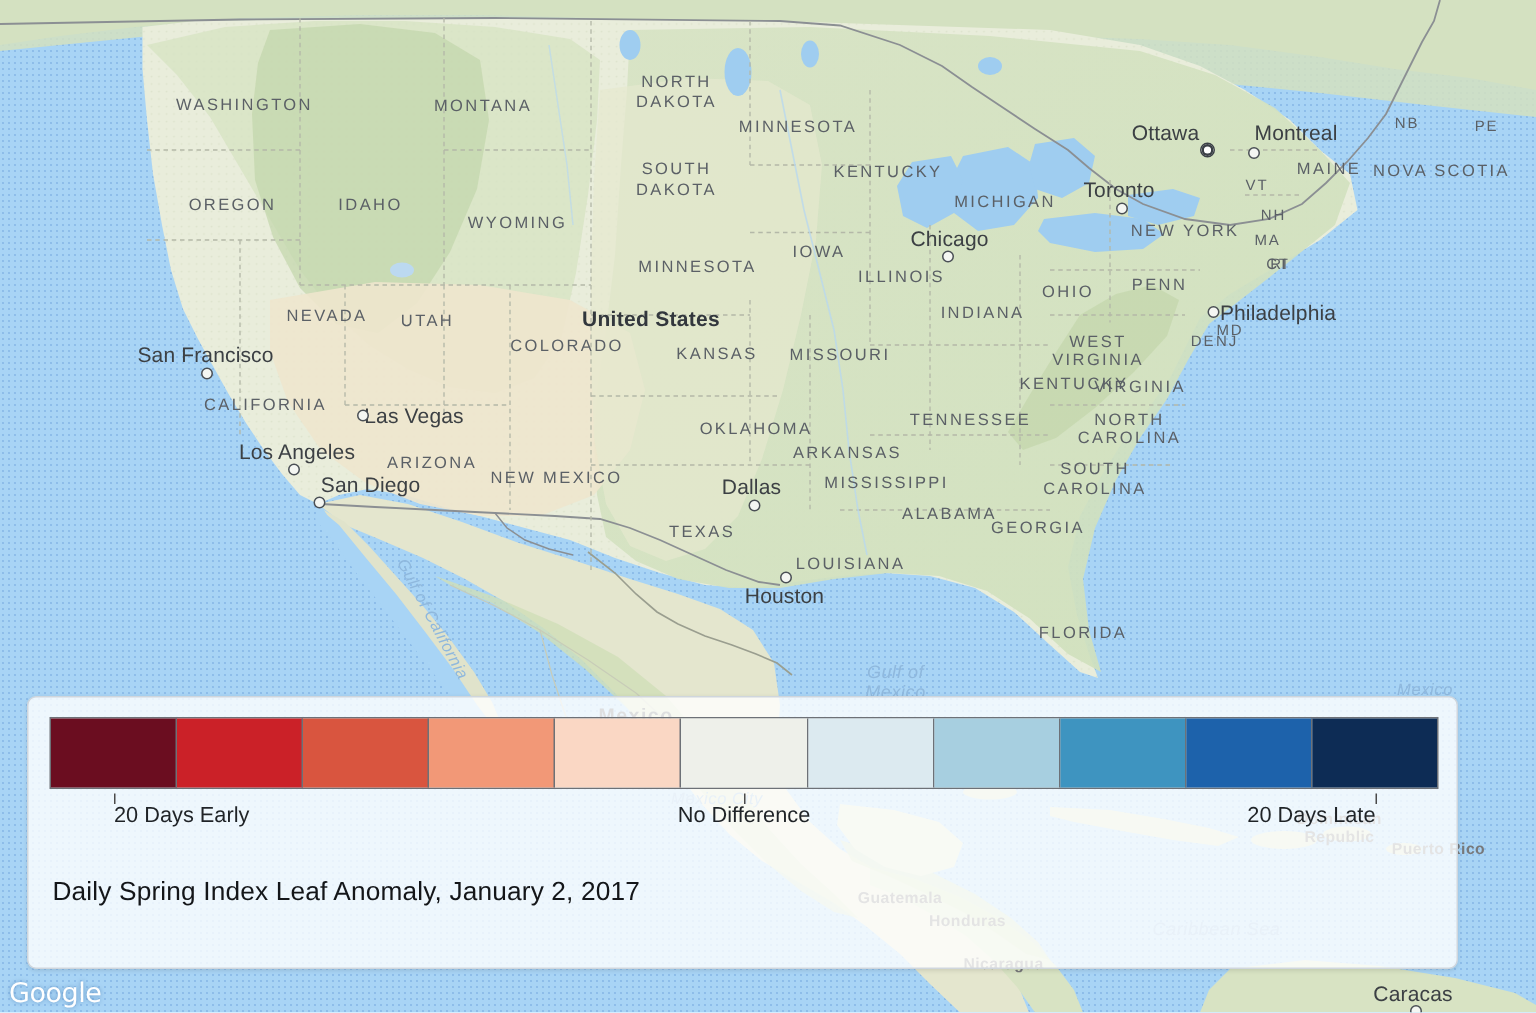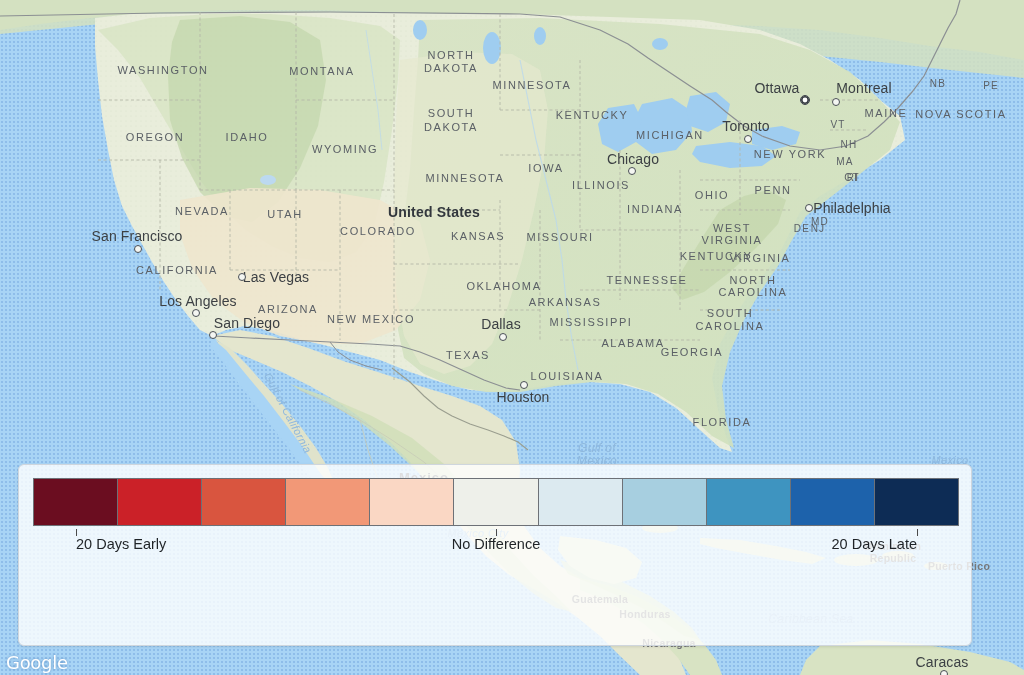--- a/index.html
+++ b/index.html
@@ -344,21 +344,21 @@
       <div class="lbl lbl-state" style="left: 532px; top: 85px;">MINNESOTA</div>
       <div class="lbl lbl-state" style="left: 592px; top: 115px;">KENTUCKY</div>
       <div class="lbl lbl-state" style="left: 670px; top: 135px;">MICHIGAN</div>
       <div class="lbl lbl-state" style="left: 155px; top: 137px;">OREGON</div>
       <div class="lbl lbl-state" style="left: 247px; top: 137px;">IDAHO</div>
       <div class="lbl lbl-state" style="left: 345px; top: 149px;">WYOMING</div>
       <div class="lbl lbl-state" style="left: 465px; top: 178px;">MINNESOTA</div>
       <div class="lbl lbl-state" style="left: 546px; top: 168px;">IOWA</div>
       <div class="lbl lbl-state" style="left: 601px; top: 185px;">ILLINOIS</div>
       <div class="lbl lbl-state" style="left: 655px; top: 209px;">INDIANA</div>
-      <div class="lbl lbl-state" style="left: 202px; top: 211px;">NEVADA</div>
+      <div class="lbl lbl-state" style="left: 218px; top: 211px;">NEVADA</div>
       <div class="lbl lbl-state" style="left: 285px; top: 214px;">UTAH</div>
       <div class="lbl lbl-state" style="left: 378px; top: 231px;">COLORADO</div>
       <div class="lbl lbl-state" style="left: 478px; top: 236px;">KANSAS</div>
       <div class="lbl lbl-state" style="left: 560px; top: 237px;">MISSOURI</div>
       <div class="lbl lbl-state" style="left: 716px; top: 256px;">KENTUCKY</div>
       <div class="lbl lbl-state" style="left: 732px; top: 228px;">WEST</div>
       <div class="lbl lbl-state" style="left: 732px; top: 240px;">VIRGINIA</div>
       <div class="lbl lbl-state" style="left: 760px; top: 258px;">VIRGINIA</div>
       <div class="lbl lbl-state" style="left: 177px; top: 270px;">CALIFORNIA</div>
       <div class="lbl lbl-state" style="left: 504px; top: 286px;">OKLAHOMA</div>
@@ -456,17 +456,18 @@
       </div>
 
     <div class="tickmark" style="left:57px;"></div>
     <div class="tickmark" style="left:477px;"></div>
     <div class="tickmark" style="left:898px;"></div>
 
     <div class="legend-label" style="left:57px;">20 Days Early</div>
     <div class="legend-label" style="left:477px; transform:translateX(-50%);">No Difference</div>
     <div class="legend-label" style="left:898px; transform:translateX(-100%);">20 Days Late</div>
 
+    <div id="legend-title">Daily Spring Index Leaf Anomaly, January 2, 2017</div>
   </div>
 
   <div id="google-logo">Google</div>
 
 </div>
 
 </body></html>

